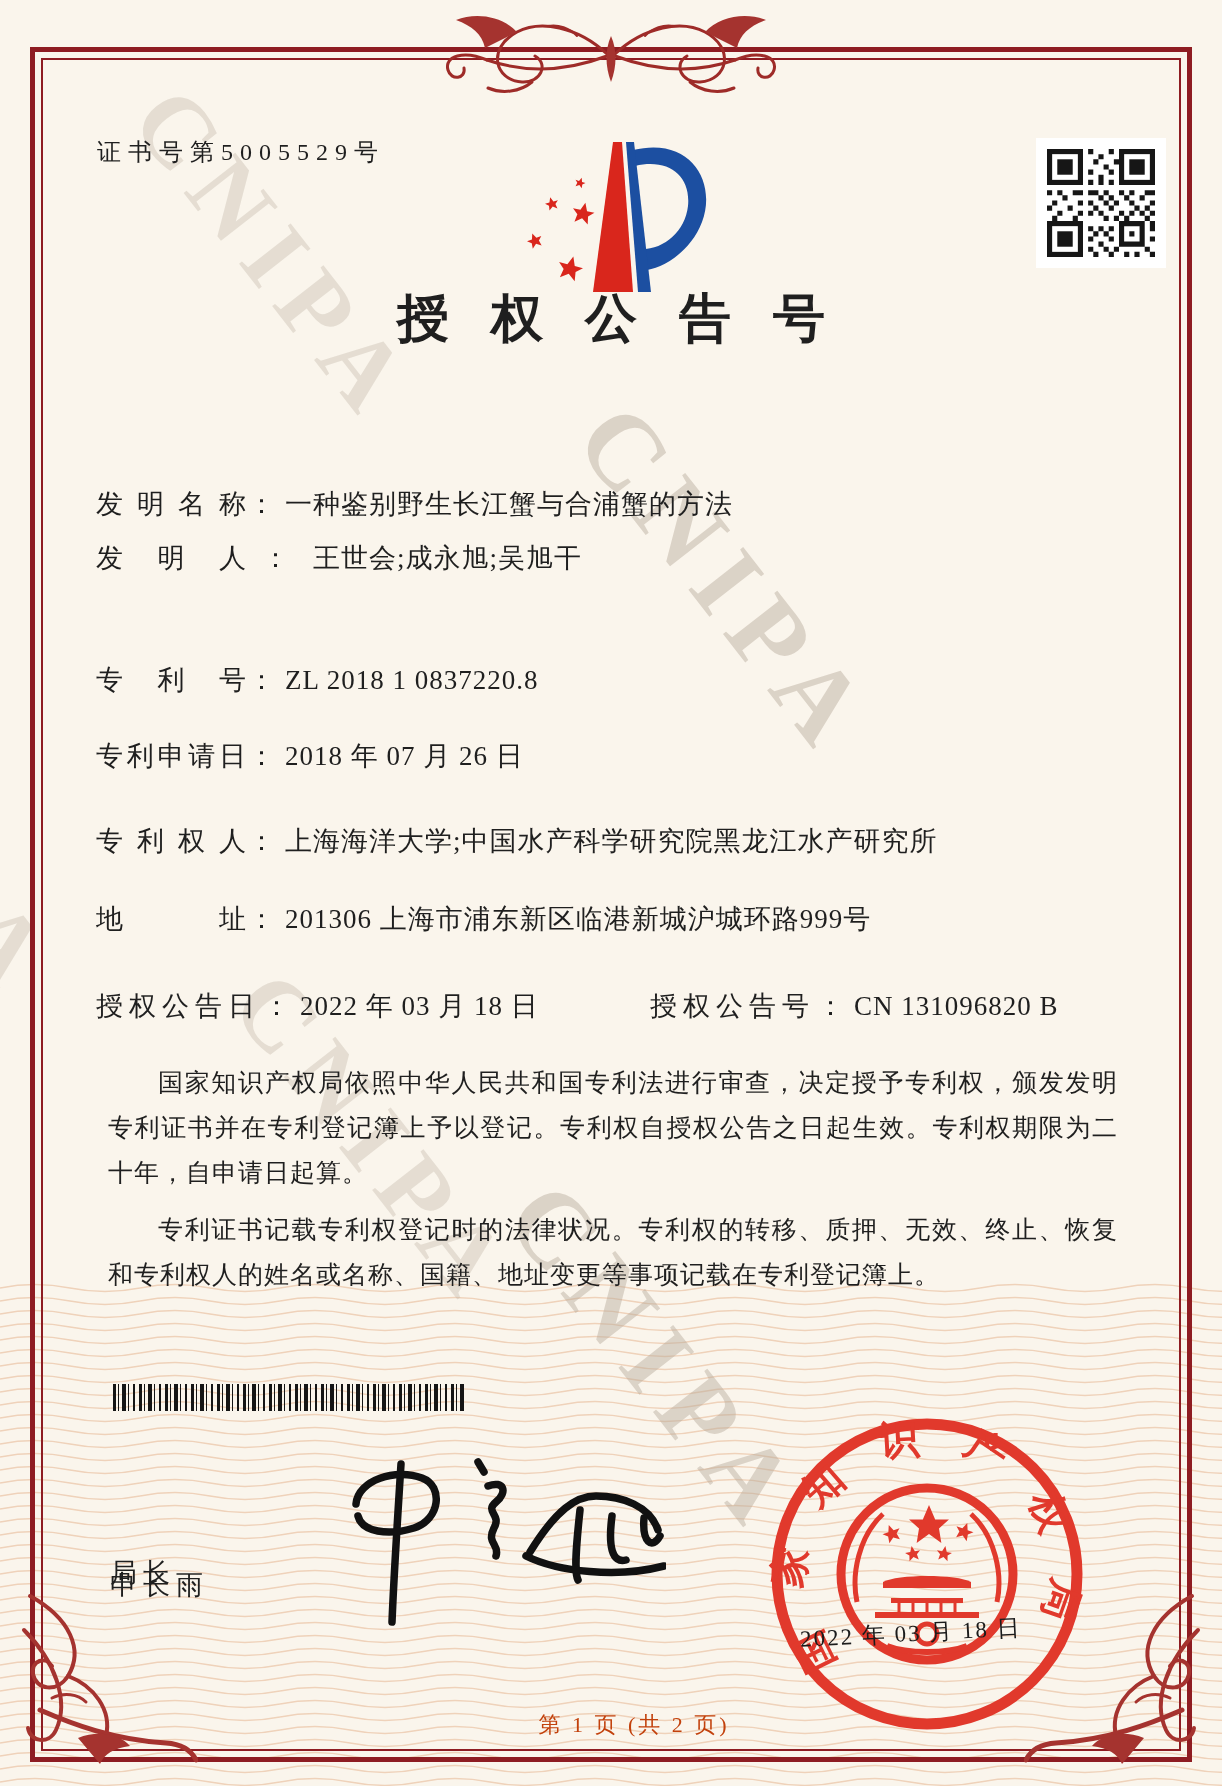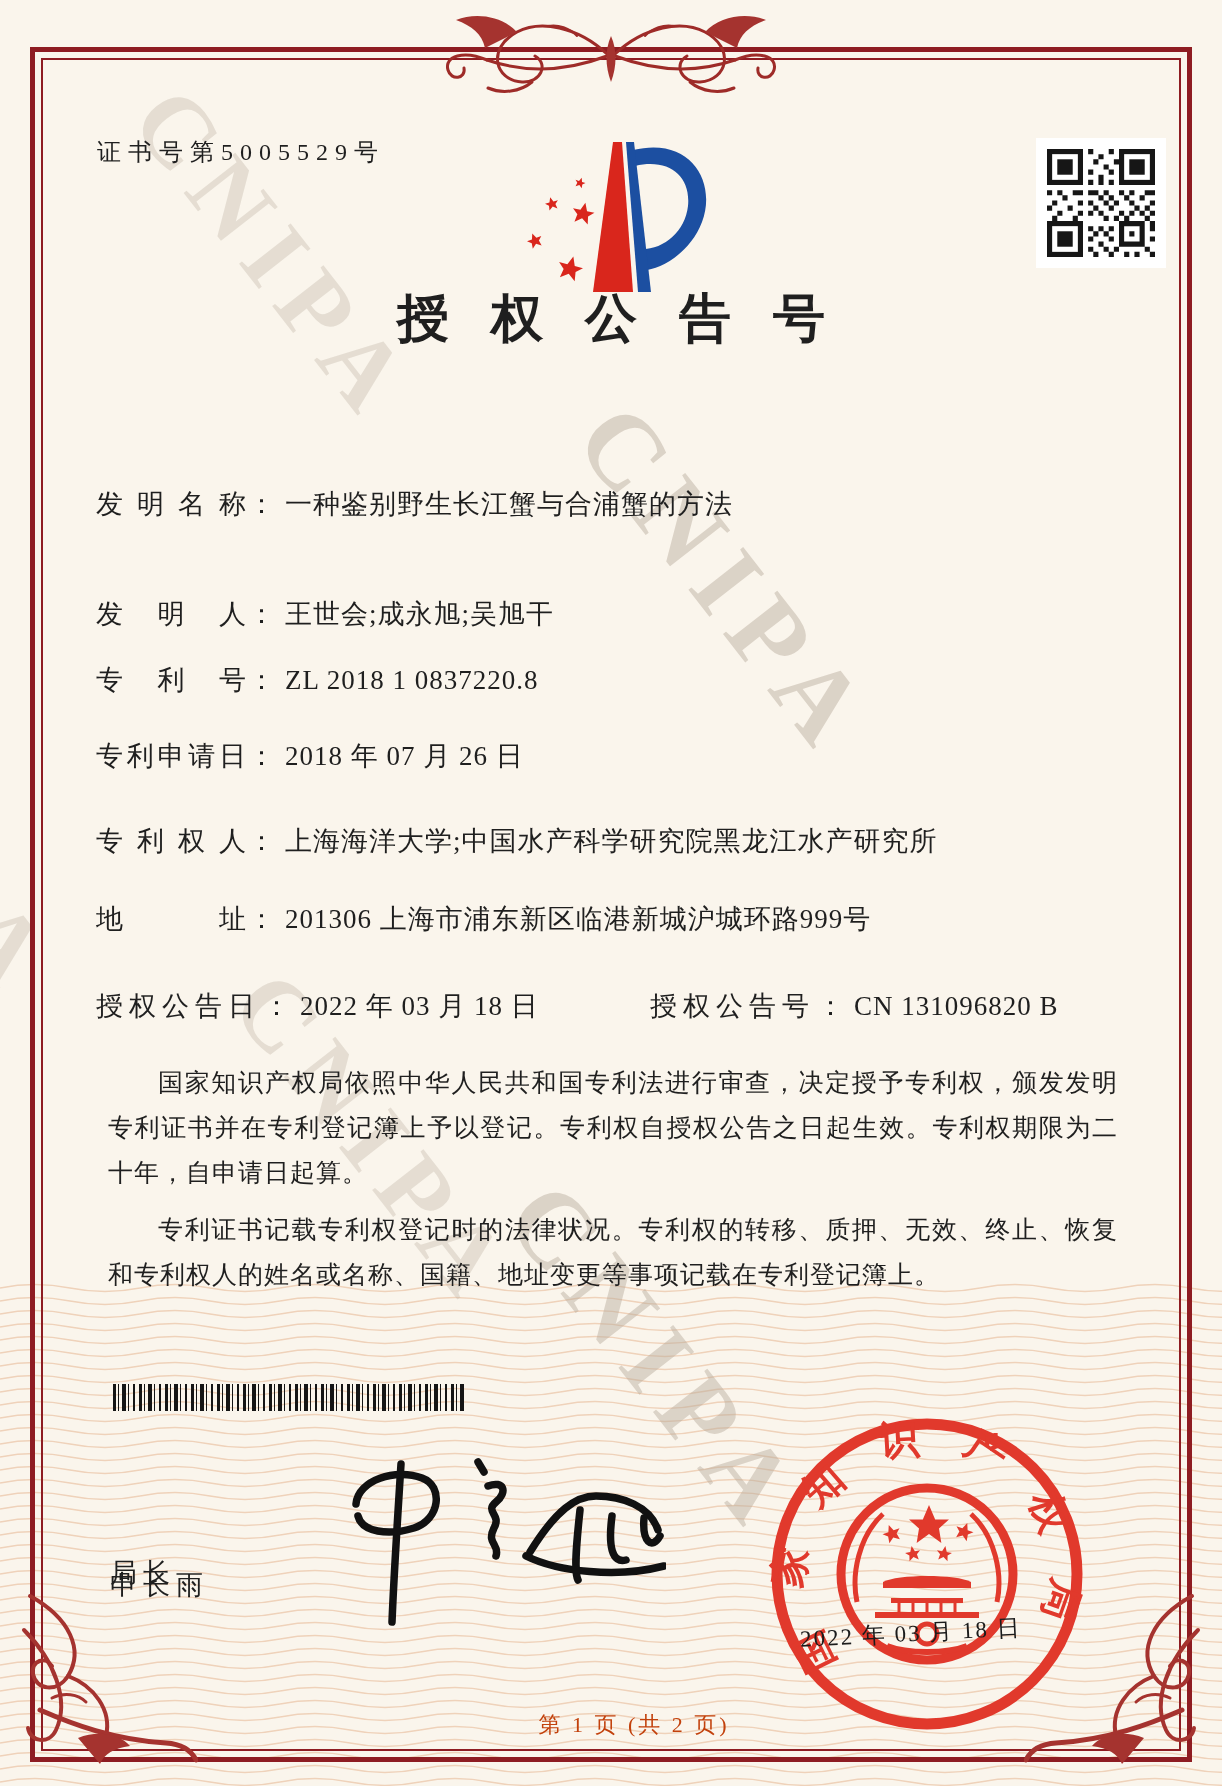--- a/index.html
+++ b/index.html
@@ -35,21 +35,21 @@
   .title{
     left:0;top:284px;width:1222px;text-align:center;z-index:4;
     font-size:52px;font-weight:700;letter-spacing:42px;text-indent:42px;
   }
   
   .fields{left:96px;top:0;width:1032px;z-index:4;font-size:27px;}
   .field-row{position:absolute;left:0;display:flex;align-items:baseline;white-space:nowrap;}
   .f-label{display:inline-block;width:150px;text-align:justify;text-align-last:justify;}
   .f-colon{margin:0 10px 0 2px;}
   .f-value{letter-spacing:1px;}
-  .fr1{top:486px;} .fr2{top:596px;} .fr3{top:662px;align-items:center;} .fr4{top:738px;}
+  .fr1{top:486px;} .fr2{top:540px;gap:14px;} .fr3{top:662px;align-items:center;} .fr4{top:738px;}
   .fr5{top:823px;} .fr6{top:901px;} .fr7{top:988px;}
   .grant-no-group{position:absolute;left:554px;top:0;display:flex;align-items:baseline;white-space:nowrap;}
   .g-label{letter-spacing:6px;}
   
   .body-text{left:96px;top:1048px;width:1034px;z-index:4;font-size:25px;line-height:45px;}
   .body-text p{margin:12px;text-indent:2em;text-align:justify;letter-spacing:1px;}
   
   .barcode{
     left:113px;top:1384px;width:352px;height:27px;z-index:4;
     background:repeating-linear-gradient(90deg,

